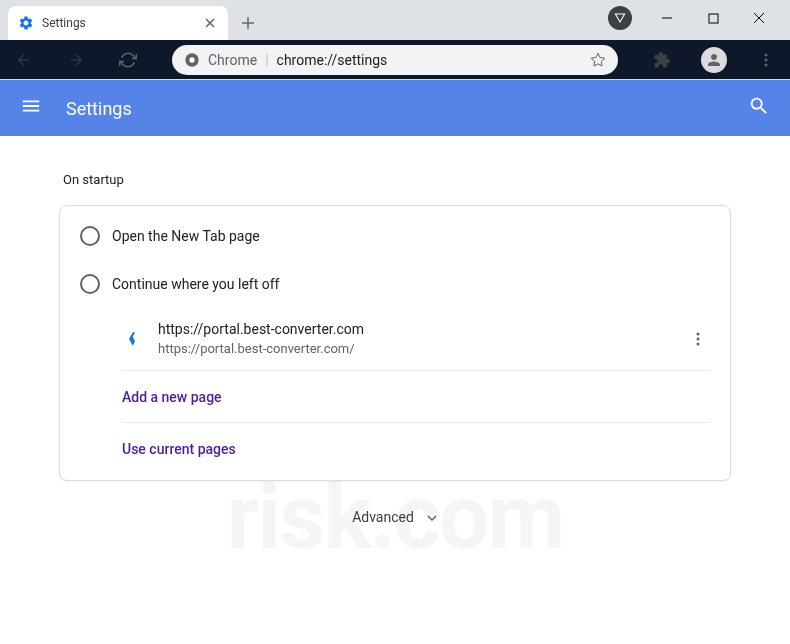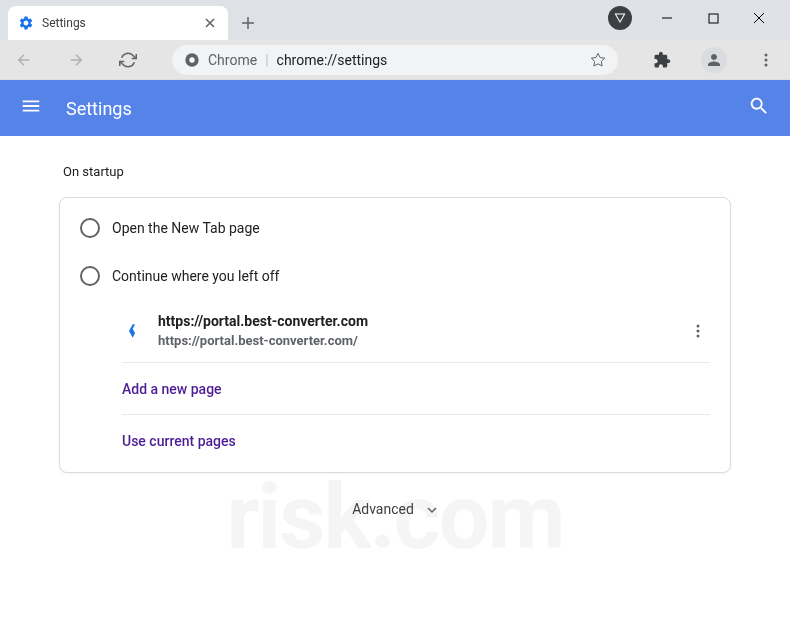--- a/index.html
+++ b/index.html
@@ -11,52 +11,52 @@
     .tab { background: #fff; height: 34px; min-width: 220px; border-radius: 8px 8px 0 0; display: flex; align-items: center; padding: 0 10px; gap: 8px; position: relative; }
     .tab-icon { width: 16px; height: 16px; display: flex; align-items: center; justify-content: center; }
     .tab-title { font-size: 12px; color: #3c4043; flex: 1; }
     .tab-close { width: 16px; height: 16px; display: flex; align-items: center; justify-content: center; cursor: pointer; color: #5f6368; border-radius: 50%; }
     .new-tab { width: 28px; height: 28px; display: flex; align-items: center; justify-content: center; margin-left: 6px; margin-bottom: 3px; cursor: pointer; color: #5f6368; border-radius: 50%; }
     .window-controls { display: flex; align-items: center; gap: 0; margin-right: 8px; height: 100%; }
     .wc-btn { width: 46px; height: 32px; display: flex; align-items: center; justify-content: center; cursor: pointer; margin-bottom: 4px; }
     .incognito-badge { width: 24px; height: 24px; background: #3c4043; border-radius: 50%; display: flex; align-items: center; justify-content: center; margin-right: 12px; margin-bottom: 4px; }
     
     
-    .toolbar { height: 40px; background: #e5e5e5; border-bottom: 1px solid #dadce0; display: flex; align-items: center; padding: 0 10px; gap: 24px; }
+    .toolbar { height: 40px; background: #0f172a; border-bottom: 1px solid #dadce0; display: flex; align-items: center; padding: 0 10px; gap: 24px; }
     .nav-btn { width: 28px; height: 28px; display: flex; align-items: center; justify-content: center; cursor: pointer; border-radius: 50%; }
     .nav-btn.disabled { opacity: 0.4; cursor: default; }
     .omnibox { flex: 1; height: 30px; background: #f1f3f4; border-radius: 15px; display: flex; align-items: center; padding: 0 12px; gap: 8px; margin: 0 6px; }
     .omnibox-icon { width: 16px; height: 16px; display: flex; align-items: center; justify-content: center; }
     .omnibox-prefix { color: #5f6368; font-size: 14px; }
     .omnibox-divider { color: #bdc1c6; font-size: 14px; }
     .omnibox-text { color: #202124; font-size: 14px; flex: 1; }
     .omnibox-star { width: 16px; height: 16px; display: flex; align-items: center; justify-content: center; }
     .toolbar-icon { width: 28px; height: 28px; display: flex; align-items: center; justify-content: center; cursor: pointer; border-radius: 50%; }
     .avatar { width: 26px; height: 26px; background: #dadce0; border-radius: 50%; display: flex; align-items: center; justify-content: center; }
     
     
     .settings-header { height: 56px; background: #5583e7; display: flex; align-items: center; padding: 0 20px; gap: 24px; }
     .menu-icon { cursor: pointer; }
     .settings-title { color: #fff; font-size: 18px; font-weight: 400; flex: 1; }
     .search-icon { cursor: pointer; }
     
     
     .content-wrapper { height: calc(644px - 40px - 40px - 56px); overflow-y: scroll; background: #fff; position: relative; }
-    .content { padding: 24px 24px 0; max-width: 720px; margin: 4px auto; }
+    .content { padding: 24px 24px 0; max-width: 720px; margin: 12px auto; }
     .section-title { font-size: 13px; color: #202124; margin-bottom: 18px; padding-left: 4px; }
     
     .card { background: #fff; border: 1px solid #dadce0; border-radius: 8px; padding: 6px 0; box-shadow: 0 1px 2px rgba(0,0,0,0.05); }
     .radio-row { display: flex; align-items: center; padding: 14px 20px; gap: 12px; }
     .radio { width: 20px; height: 20px; border: 2px solid #5f6368; border-radius: 50%; display: flex; align-items: center; justify-content: center; flex-shrink: 0; cursor: pointer; }
     .radio.checked { border-color: #1a73e8; }
     .radio.checked::after { content: ''; width: 10px; height: 10px; background: #1a73e8; border-radius: 50%; }
     .radio-label { font-size: 14px; color: #202124; }
     
     .sub-section { padding-left: 62px; }
-    .page-row { display: flex; align-items: center; padding: 12px 20px 12px 0; gap: 16px; font-weight: bold; }
+    .page-row { display: flex; align-items: center; padding: 12px 20px 12px 0; gap: 16px; }
     .page-favicon { width: 20px; height: 20px; flex-shrink: 0; display: flex; align-items: center; justify-content: center; }
     .page-info { flex: 1; }
     .page-title { font-size: 14px; color: #202124; line-height: 1.4; }
     .page-url { font-size: 13px; color: #5f6368; line-height: 1.4; }
     .page-menu { width: 24px; height: 24px; cursor: pointer; display: flex; align-items: center; justify-content: center; }
     
     .action-row { padding: 16px 20px 16px 0; }
     .action-link { font-size: 14px; color: #4c1d95; font-weight: 500; cursor: pointer; }
     .sub-divider { height: 1px; background: #e8eaed; margin-right: 20px; }
     

